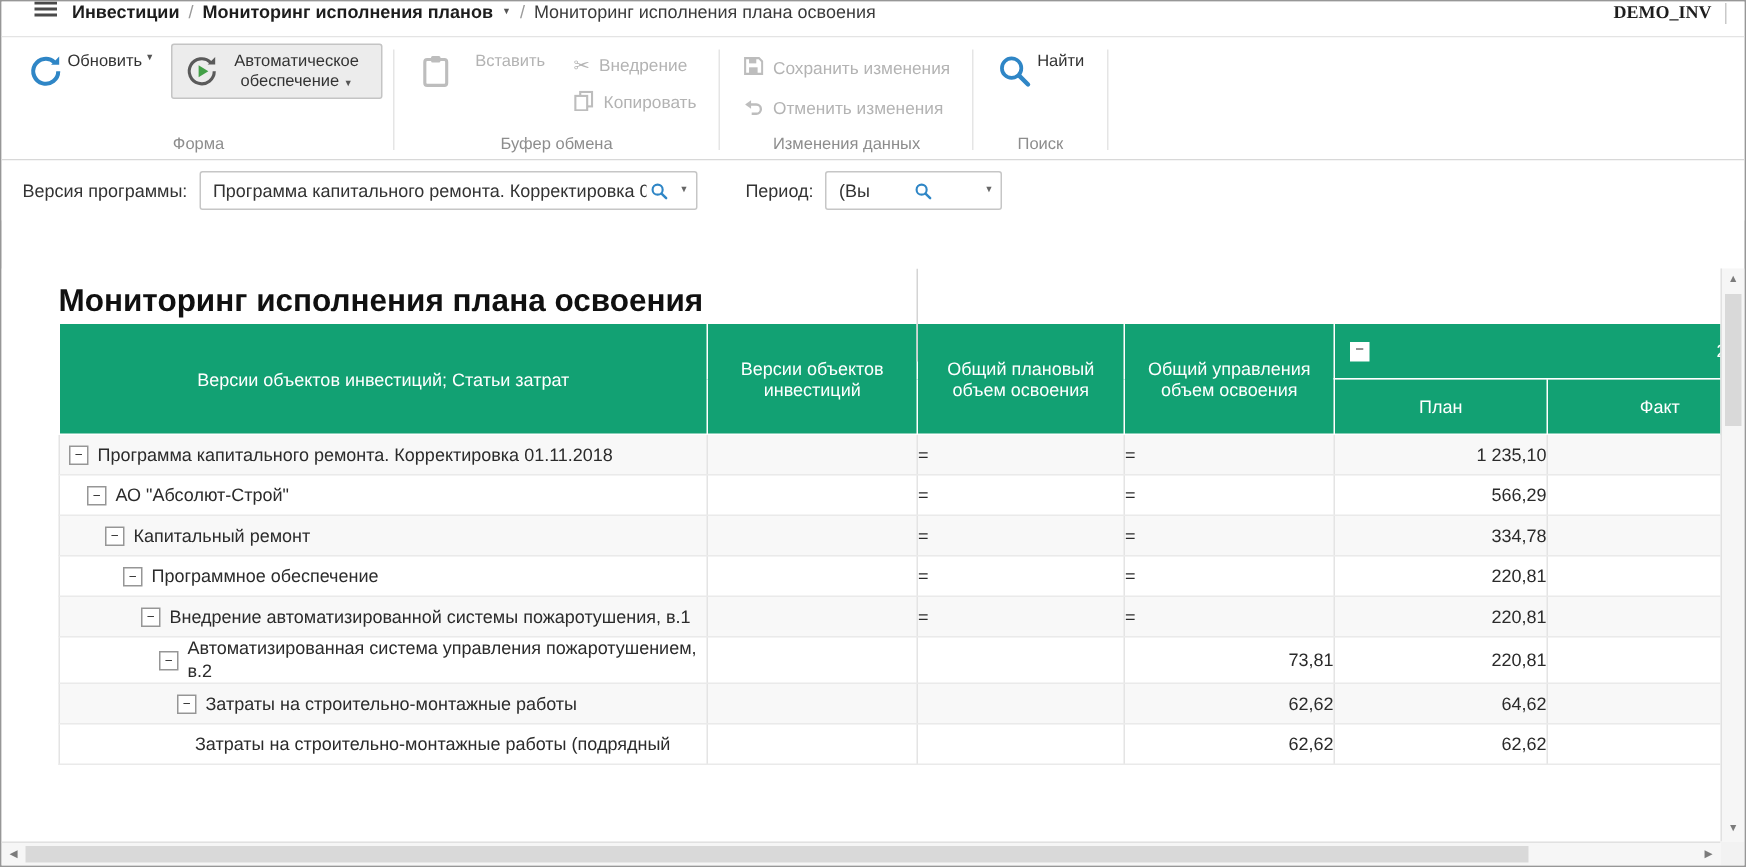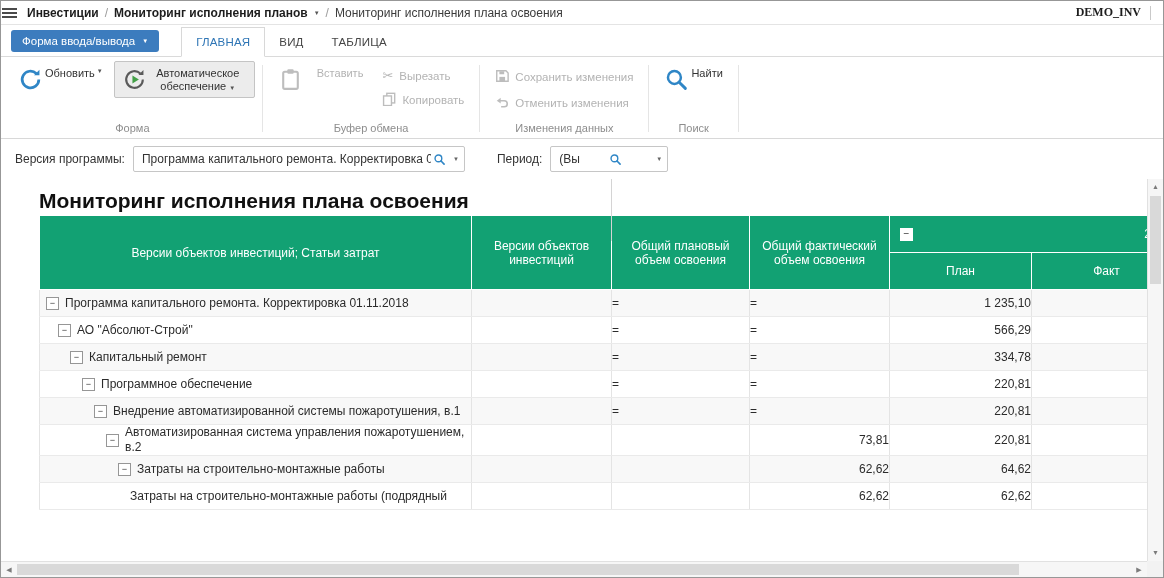--- a/index.html
+++ b/index.html
@@ -2,21 +2,21 @@
 <html><head>
 <meta charset="utf-8">
 <style>
   *{box-sizing:border-box;margin:0;padding:0;}
   html,body{background:#e9e9e9;}
   body{font-family:"Liberation Sans","DejaVu Sans",sans-serif;}
   .app{position:relative;width:1164px;height:578px;background:#fff;border:1px solid #979797;
        overflow:hidden;font-size:12px;color:#333;}
 
   
-  .topbar{height:24px;display:flex;align-items:center;gap:10px;padding:0 12px 0 1px;
+  .topbar{height:24px;display:flex;align-items:flex-start;gap:10px;padding:0 12px 0 22px;
           border-bottom:1px solid #e4e4e4;background:#fff;}
   .burger{display:flex;flex-direction:column;gap:2px;width:15px;cursor:pointer;}
   .burger i{display:block;height:2px;background:#4a4a4a;}
   .crumb{display:flex;align-items:center;gap:6px;white-space:nowrap;}
   .crumb .b{font-weight:bold;color:#1d1d1d;}
   .crumb .sep{color:#9a9a9a;}
   .crumb .cur{color:#3b3b3b;}
   .caret{font-size:6px;color:#555;line-height:1;}
   .topbar-right{margin-left:auto;display:flex;align-items:center;gap:9px;font-family:Liberation Serif, serif;}
   .user{font-weight:bold;color:#1d1d1d;}
@@ -122,31 +122,20 @@
       <span class="caret">▼</span>
       <span class="sep">/</span>
       <span class="cur">Мониторинг исполнения плана освоения</span>
     </nav>
     <div class="topbar-right">
       <span class="user">DEMO_INV</span>
       <span class="tb-div"></span>
     </div>
   </div>
 
-  <div class="tabbar">
-    <button class="io-btn" style="border:none;">
-      <span>Форма ввода/вывода</span>
-      <span class="caret">▼</span>
-    </button>
-    <div class="tabs">
-      <div class="tab active">ГЛАВНАЯ</div>
-      <div class="tab">ВИД</div>
-      <div class="tab">ТАБЛИЦА</div>
-    </div>
-  </div>
 
   <div class="ribbon">
 
     <div class="rgroup">
       <div class="rbody">
         <div class="bigbtn">
           <span>
             <svg width="25" height="25" viewBox="0 0 24 24">
                 <path d="M20 12a8 8 0 1 1-2.4-5.7" fill="none" stroke="#2f86c6" stroke-width="2.6"></path>
                 <path d="M20.6 2.6v5.2h-5.2z" fill="#2f86c6"></path>
@@ -181,21 +170,21 @@
             <svg width="25" height="25" viewBox="0 0 24 24">
                 <rect x="5" y="4.5" width="14" height="16.5" rx="1.5" fill="none" stroke="#bdbdbd" stroke-width="2"></rect>
                 <rect x="9" y="2.2" width="6" height="4.2" rx="1" fill="#bdbdbd"></rect>
               </svg>
           </span>
           <span class="lbl">Вставить</span>
         </div>
         <div class="smallcol">
           <div class="smallbtn">
             <span class="gicon">✂</span>
-            <span>Вырезать</span>
+            <span>Внедрение</span>
           </div>
           <div class="smallbtn">
             <span>
               <svg width="14" height="14" viewBox="0 0 16 16">
                   <rect x="5.5" y="1.5" width="9" height="11" fill="none" stroke="#bdbdbd" stroke-width="1.6"></rect>
                   <rect x="1.8" y="4.5" width="9" height="11" fill="#fff" stroke="#bdbdbd" stroke-width="1.6"></rect>
                 </svg>
             </span>
             <span>Копировать</span>
           </div>
@@ -289,21 +278,21 @@
           <col style="width:138px">
         <col style="width:140px">
           <col style="width:142px">
           <col style="width:150px">
       </colgroup>
       <thead>
         <tr>
           <th rowspan="2">Версии объектов инвестиций; Статьи затрат</th>
           <th rowspan="2">Версии объектов инвестиций</th>
           <th rowspan="2">Общий плановый объем освоения</th>
-          <th rowspan="2">Общий фактический объем освоения</th>
+          <th rowspan="2">Общий управления объем освоения</th>
           <th colspan="2">
             <span class="yrow">
               <span class="ybox">−</span>
               <span>2017</span>
             </span>
           </th>
         </tr>
         <tr>
           <th>План</th>
           <th>Факт</th>

